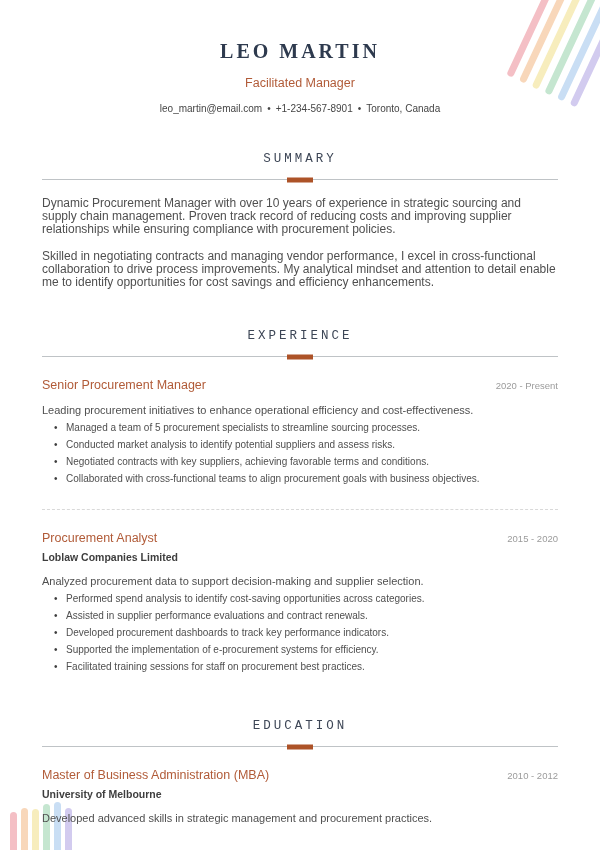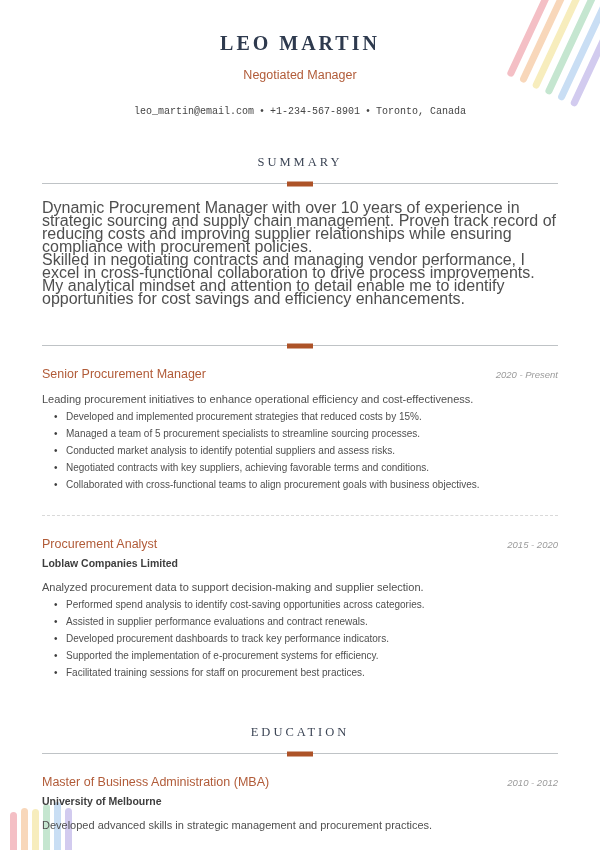--- a/index.html
+++ b/index.html
@@ -25,60 +25,60 @@
   }
   .stripes-bl .bar{width:7px;border-radius:5px;}
   .stripes-bl .bar:nth-child(1){height:44px;}
   .stripes-bl .bar:nth-child(2){height:48px;}
   .stripes-bl .bar:nth-child(3){height:47px;}
   .stripes-bl .bar:nth-child(4){height:52px;}
   .stripes-bl .bar:nth-child(5){height:54px;}
   .stripes-bl .bar:nth-child(6){height:48px;}
 
   
-  .header{text-align:center;padding-top:32px;}
+  .header{text-align:center;padding-top:40px;}
   .name{
     font-family:"Liberation Serif", serif;
     font-size:20px;font-weight:bold;letter-spacing:3px;
     color:#2e3a4e;margin:0;
   }
   .job-title{
     margin-top:13px;font-size:12.5px;color:#b15b38;
   }
   .contact{
-    margin-top:24px;font-size:10px;color:#454545;font-family:Liberation Mono, monospace;
+    margin-top:13px;font-size:10px;color:#454545;
   }
   .contact .sep{color:#454545;margin:0 5px;font-size:10px;}
 
   
   .section{margin-top:38px;}
   .section.tight{margin-top:40px;}
   .section-heading{
     text-align:center;
-    font-family:Liberation Serif, serif;
+    font-family:Liberation Mono, monospace;
     font-size:12.5px;letter-spacing:3px;color:#3d4656;
     font-weight:normal;margin:0;
   }
   .divider{position:relative;height:1px;background:#bfc3c6;margin-top:13px;}
   .divider .accent{
     position:absolute;left:50%;top:50%;transform:translate(-50%,-50%);
     width:26px;height:5px;background:#ad5328;
   }
   .dashed-divider{border-top:1px dashed #d9d9d9;margin:24px 0 2px 0;}
 
   
   .paragraphs{margin-top:17px;}
-  .paragraphs p{font-size:16px;line-height:13px;color:#4f4f4f;margin:0;}
-  .paragraphs p + p{}
+  .paragraphs p{font-size:12px;line-height:13px;color:#4f4f4f;margin:0;}
+  .paragraphs p + p{margin-top:14px;}
 
   
   .entry{margin-top:21px;}
   .entry-head{display:flex;justify-content:space-between;align-items:baseline;}
   .entry-title{font-size:12.5px;color:#b15b38;font-weight:normal;margin:0;}
-  .entry-dates{font-size:9.5px;color:#9b9b9b;white-space:nowrap;font-style:italic;}
+  .entry-dates{font-size:9.5px;color:#9b9b9b;white-space:nowrap;}
   .entry-org{margin-top:6px;font-size:10.5px;font-weight:bold;color:#3e3e3e;}
   .entry-desc{margin-top:12px;font-size:11px;line-height:13px;color:#4f4f4f;}
   .entry ul{list-style:none;margin:4px 0 0 10px;padding:0;}
   .entry li{
     position:relative;padding-left:14px;
     font-size:10px;line-height:12px;color:#4f4f4f;margin-top:5px;
   }
   .entry li::before{
     content:"\2022";position:absolute;left:2px;top:0;
     color:#3e3e3e;font-size:10px;
@@ -101,50 +101,50 @@
   <div class="bar" style="background: rgb(247, 237, 189);"></div>
   <div class="bar" style="background: rgb(197, 230, 208);"></div>
   <div class="bar" style="background: rgb(201, 222, 244);"></div>
   <div class="bar" style="background: rgb(210, 203, 239);"></div>
 </div>
 
 <div class="page">
 
   <div class="header">
     <h1 class="name">LEO  MARTIN</h1>
-    <div class="job-title">Negotiated Manager</div>
+    <div class="job-title">Facilitated Manager</div>
     <div class="contact">
       <span>leo_martin@email.com</span><span class="sep">•</span><span>+1-234-567-8901</span><span class="sep">•</span><span>Toronto, Canada</span>
     </div>
   </div>
 
   <div class="section">
     <h2 class="section-heading">SUMMARY</h2>
     <div class="divider">
         <span class="accent"></span>
       </div>
     <div class="paragraphs">
       <p>Dynamic Procurement Manager with over 10 years of experience in strategic sourcing and supply chain management. Proven track record of reducing costs and improving supplier relationships while ensuring compliance with procurement policies.</p>
       <p>Skilled in negotiating contracts and managing vendor performance, I excel in cross-functional collaboration to drive process improvements. My analytical mindset and attention to detail enable me to identify opportunities for cost savings and efficiency enhancements.</p>
     </div>
   </div>
 
   <div class="section tight">
+    <h2 class="section-heading">EXPERIENCE</h2>
     <div class="divider">
         <span class="accent"></span>
       </div>
 
     <div class="entry">
       <div class="entry-head">
         <h3 class="entry-title">Senior Procurement Manager</h3>
         <span class="entry-dates">2020 - Present</span>
       </div>
       <div class="entry-desc">Leading procurement initiatives to enhance operational efficiency and cost-effectiveness.</div>
       <ul>
-        <li>Developed and implemented procurement strategies that reduced costs by 15%.</li>
         <li>Managed a team of 5 procurement specialists to streamline sourcing processes.</li>
         <li>Conducted market analysis to identify potential suppliers and assess risks.</li>
         <li>Negotiated contracts with key suppliers, achieving favorable terms and conditions.</li>
         <li>Collaborated with cross-functional teams to align procurement goals with business objectives.</li>
       </ul>
     </div>
 
     <div class="dashed-divider"></div>
 
     <div class="entry">

